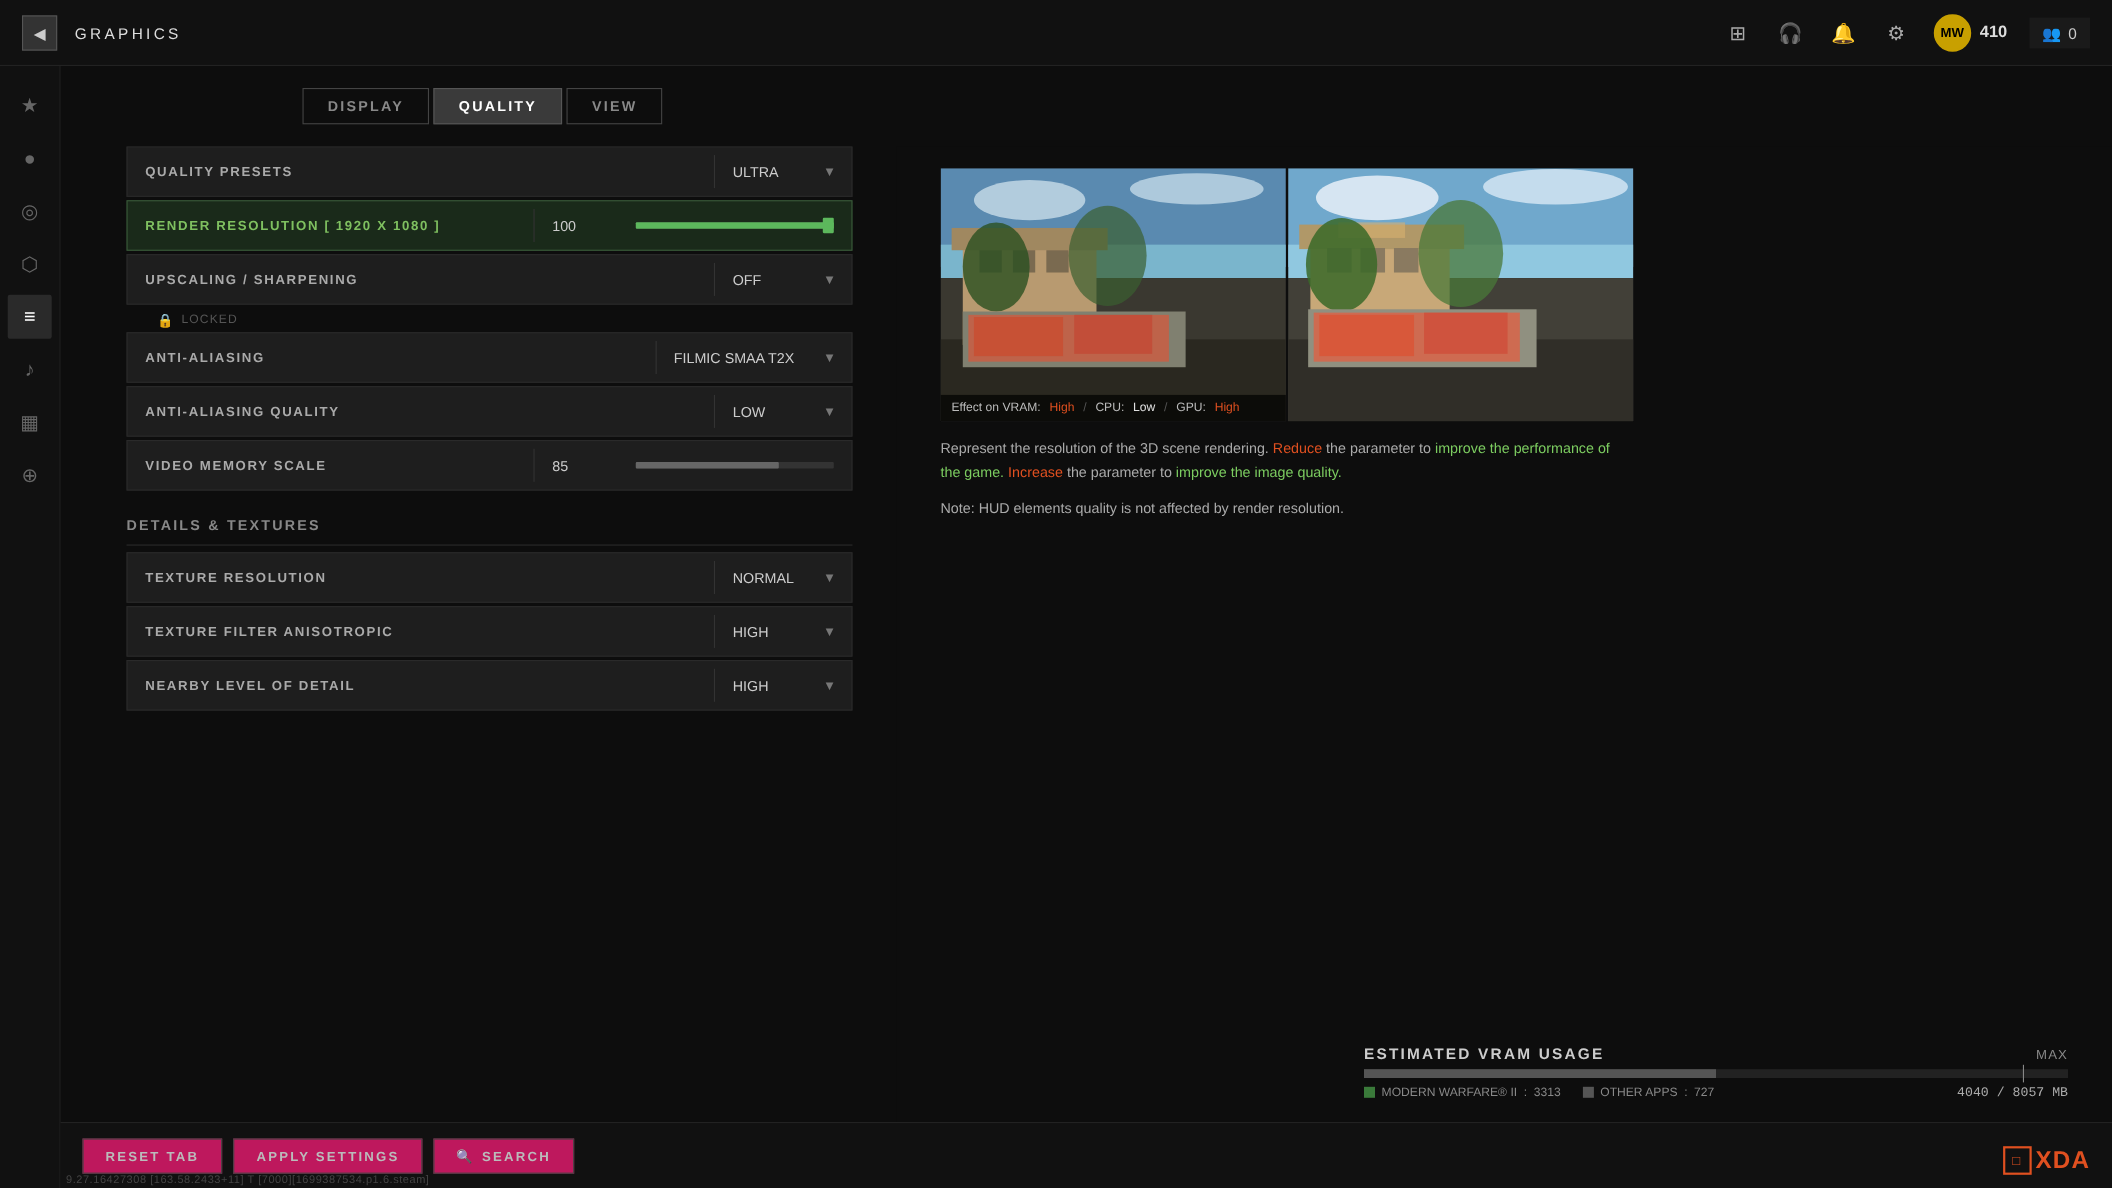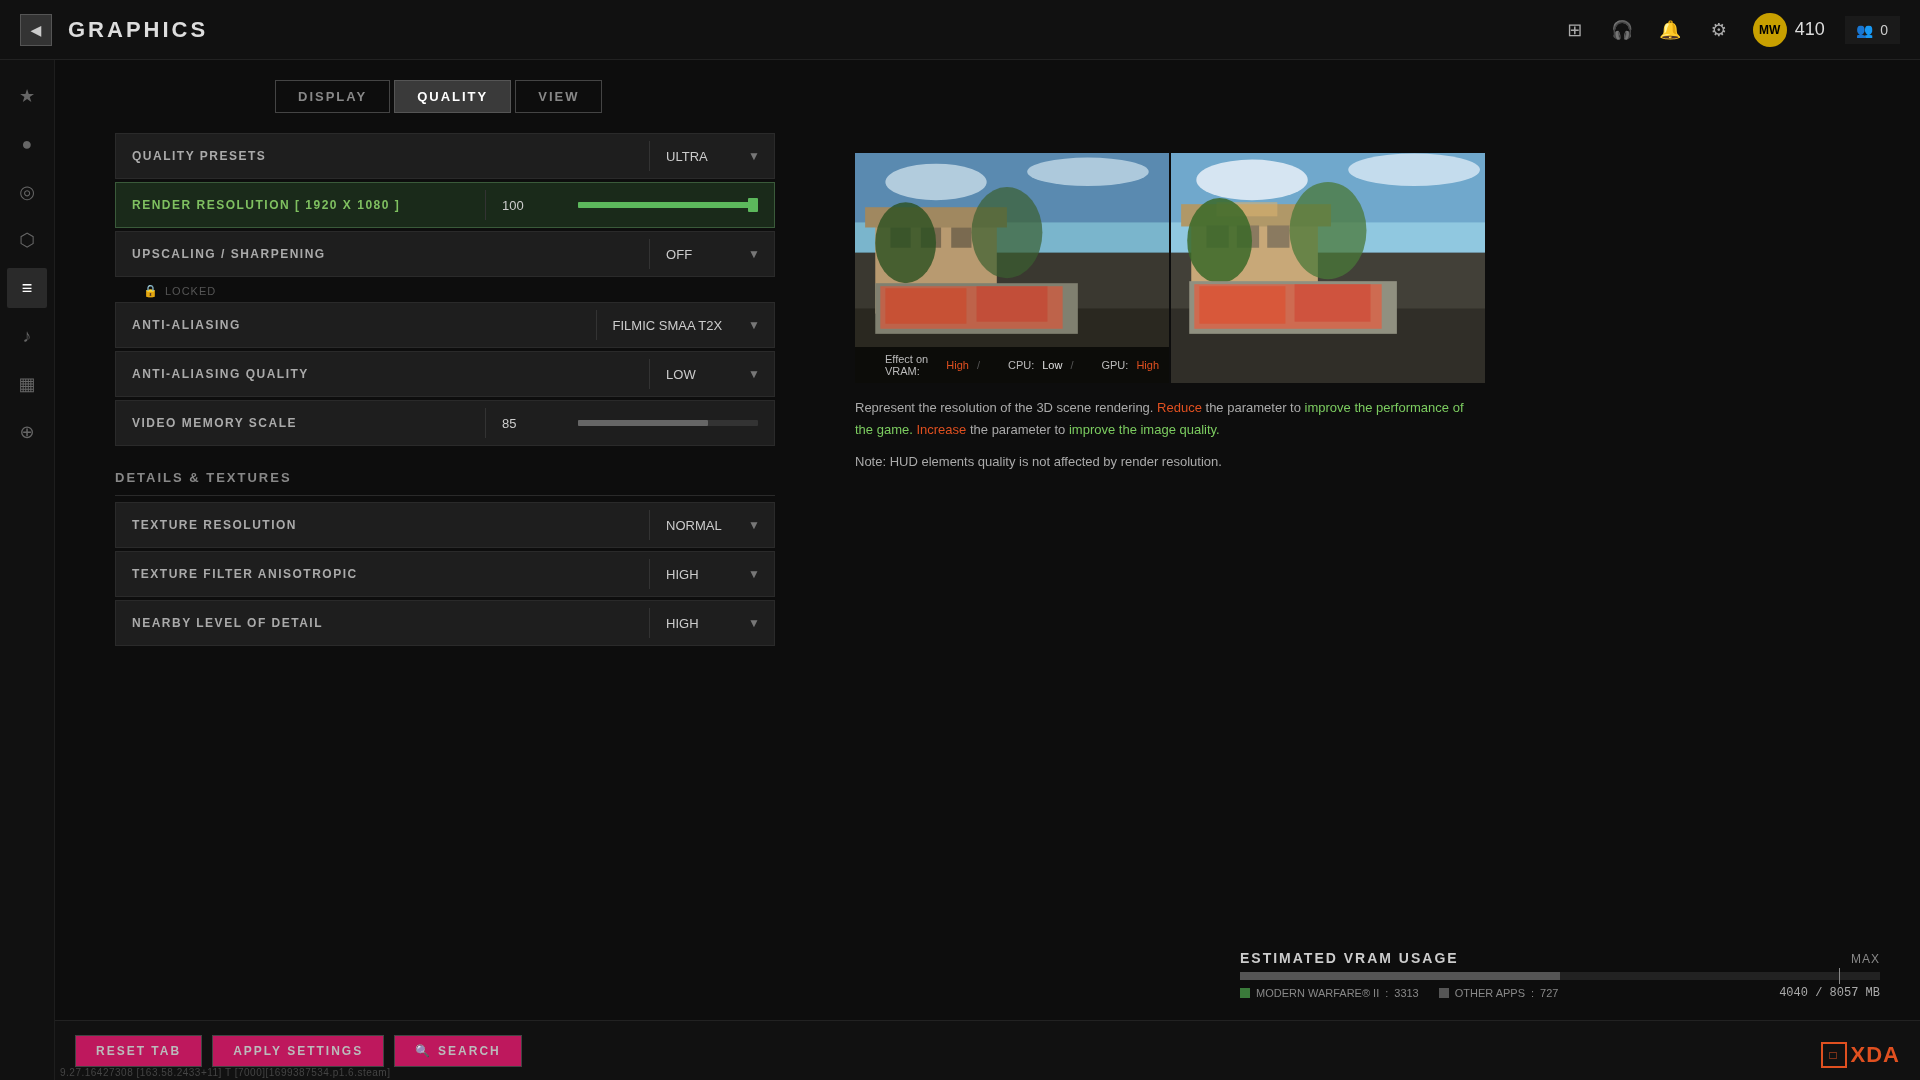--- a/index.html
+++ b/index.html
@@ -31,22 +31,22 @@
     .back-btn {
       width: 32px; height: 32px;
       background: #333;
       border: 1px solid #555;
       display: flex; align-items: center; justify-content: center;
       color: #ccc;
       font-size: 14px;
       cursor: pointer;
     }
     .header-title {
-      font-size: 22px;
-      font-weight: bold;
+      font-size: 14px;
+      font-weight: normal;
       letter-spacing: 3px;
       color: #ddd;
       text-transform: uppercase;
     }
     .header-right {
       display: flex;
       align-items: center;
       gap: 20px;
     }
     .header-icon {
@@ -61,22 +61,22 @@
       border-radius: 50%;
       background: #c8a000;
       border: 2px solid #c8a000;
       display: flex; align-items: center; justify-content: center;
       font-size: 12px;
       color: #000;
       font-weight: bold;
     }
     .header-score {
       color: #ddd;
-      font-size: 18px;
-      font-weight: normal;
+      font-size: 15px;
+      font-weight: bold;
     }
     .header-friends {
       display: flex;
       align-items: center;
       gap: 6px;
       background: #1a1a1a;
       padding: 6px 12px;
       color: #ccc;
       font-size: 14px;
     }
@@ -293,21 +293,21 @@
     .effect-bar {
       position: absolute;
       bottom: 0; left: 0; right: 0;
       background: rgba(0,0,0,0.7);
       padding: 6px 10px;
       font-size: 11px;
       display: flex;
       gap: 8px;
       align-items: center;
     }
-    .effect-label { color: #bbb; margin-left: 20px; }
+    .effect-label { color: #bbb; }
     .effect-value-high { color: #e05020; }
     .effect-value-low { color: #e0e0e0; }
     .effect-sep { color: #555; }
 
     .info-text {
       font-size: 13px;
       color: #aaa;
       line-height: 1.7;
       max-width: 620px;
       margin-bottom: 10px;

